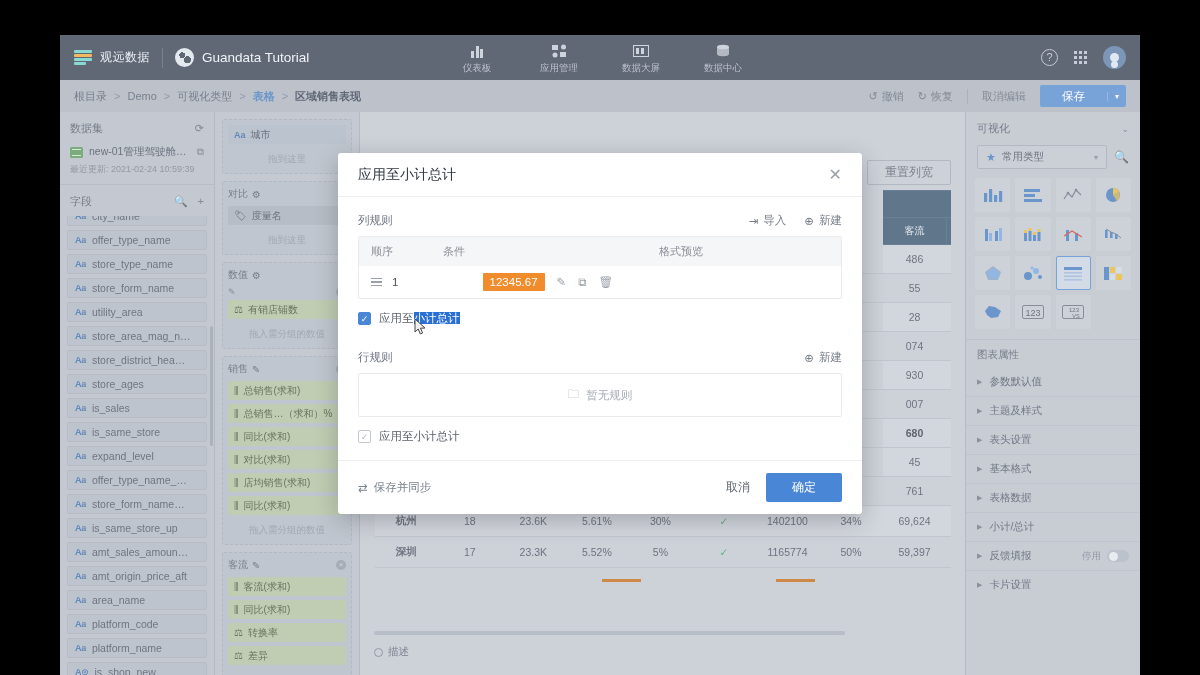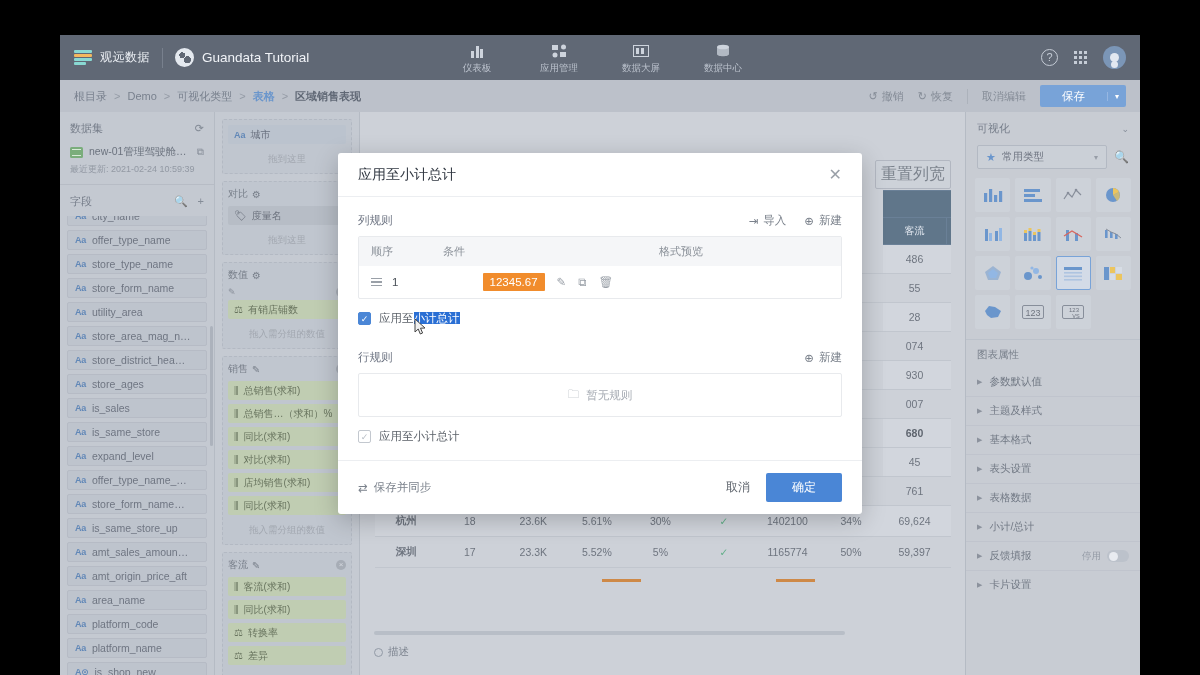--- a/index.html
+++ b/index.html
@@ -106,22 +106,22 @@
   .canvas-top { height: 42px; display: flex; align-items: center; padding: 0 14px; gap: 8px; }
   .auto-lbl { font-size: 10.5px; color: #5a6personally; }
   .auto-lbl { font-size: 10.5px; color: #5a636f; }
   .toggle { width: 26px; height: 14px; border-radius: 8px; background: #4a86d6; position: relative; }
   .toggle b { position: absolute; right: 2px; top: 2px; width: 10px; height: 10px;
     border-radius: 50%; background: #fff; display:block; }
   .canvas-top .right { margin-left: auto; display: flex; }
   .vtab { width: 26px; height: 22px; border: 1px solid #9aa2ae; display:flex;
     align-items:center; justify-content:center; background: #c5cad3; }
   .vtab.sel { border-color: #5b8fd0; background: #cdd6e4; }
-  .resetbtn { font-size: 16px; color: #5f6874; border: 1px solid #a1a8b4; border-radius: 2px;
-    padding: 3px 5px; position: absolute; right: 14px; top: 48px; background: #c3c8d1; }
+  .resetbtn { font-size: 12px; color: #5f6874; border: 1px solid #a1a8b4; border-radius: 2px;
+    padding: 3px 17px; position: absolute; right: 14px; top: 48px; background: #c3c8d1; }
   
   .tblwrap { position: absolute; left: 14px; right: 14px; top: 78px; bottom: 46px;
     overflow: hidden; }
   table.dt { border-collapse: collapse; width: 700px; font-size: 10.5px; table-layout: fixed; }
   table.dt th { background: #3e5871; color: #dfe6ef; font-weight: normal; padding: 6px 6px;
     border: 1px solid #4a6480; text-align: center; font-size: 10px; }
   table.dt td { padding: 8px 6px; border-bottom: 1px solid #b4bac4; color: #4e5663;
     text-align: center; background: #c9ced6; }
   table.dt tr.alt td { background: #c2c7d0; }
   table.dt tr.bold td { font-weight: bold; color: #3b434f; }
@@ -826,25 +826,25 @@
         <div class="prow">
             <span class="tri">▶</span>
             <span>参数默认值</span>
           </div>
         <div class="prow">
             <span class="tri">▶</span>
             <span>主题及样式</span>
           </div>
         <div class="prow">
             <span class="tri">▶</span>
-            <span>基本格式</span>
+            <span>表头设置</span>
           </div>
         <div class="prow">
             <span class="tri">▶</span>
-            <span>表头设置</span>
+            <span>基本格式</span>
           </div>
         <div class="prow">
             <span class="tri">▶</span>
             <span>表格数据</span>
           </div>
         <div class="prow">
             <span class="tri">▶</span>
             <span>小计/总计</span>
           </div>
         <div class="prow">

